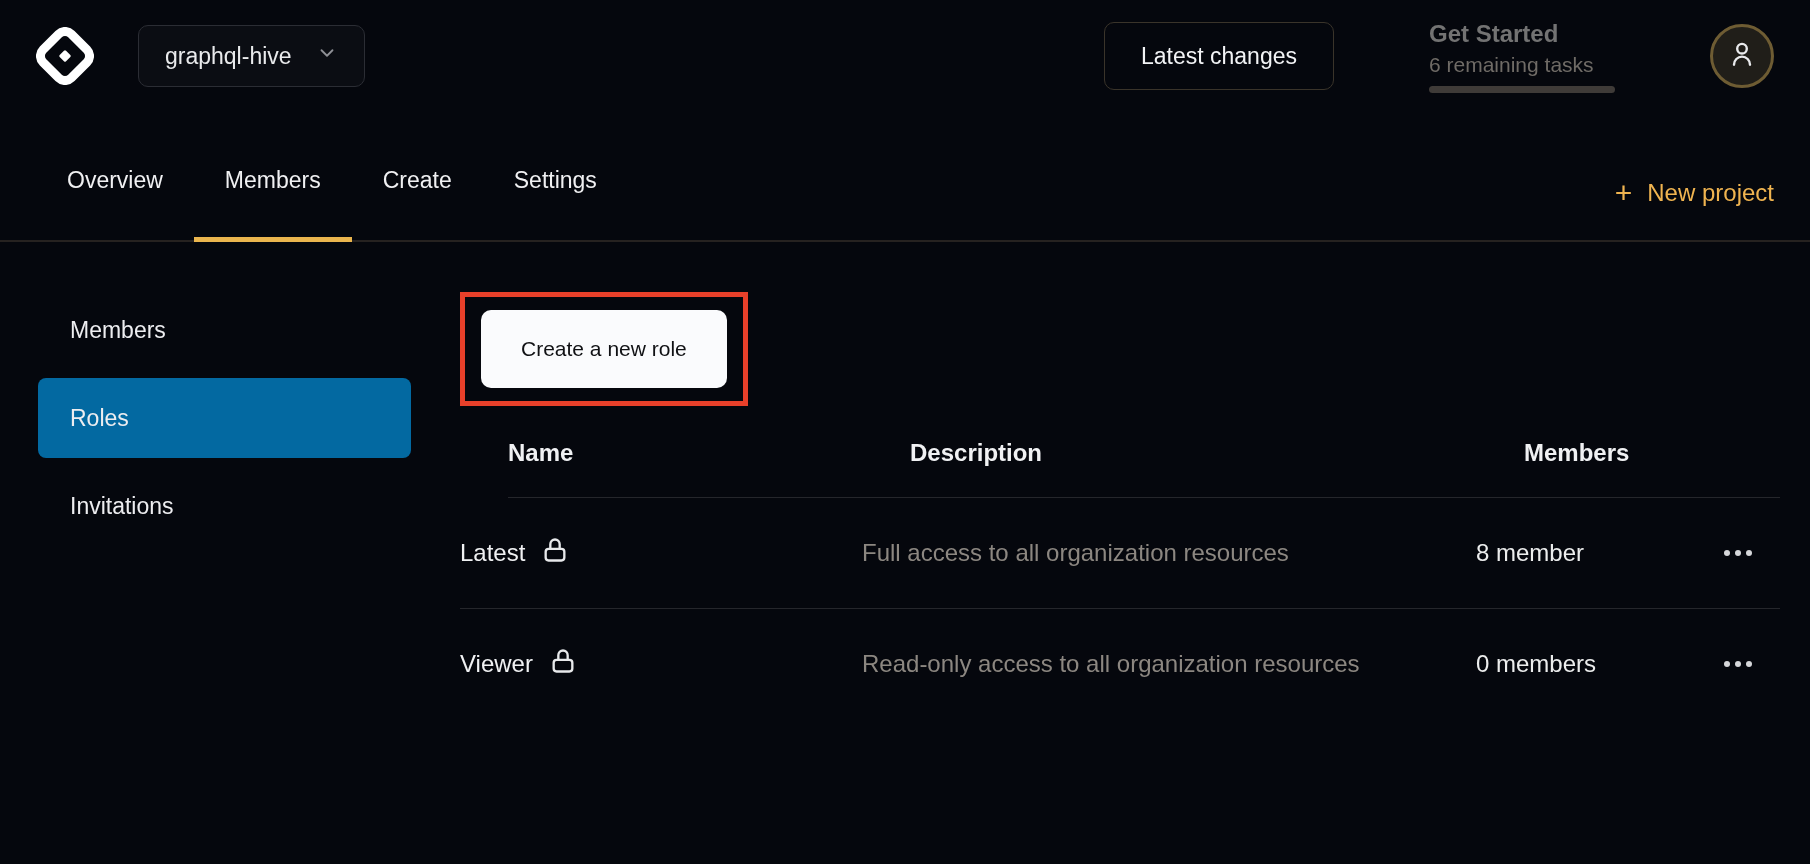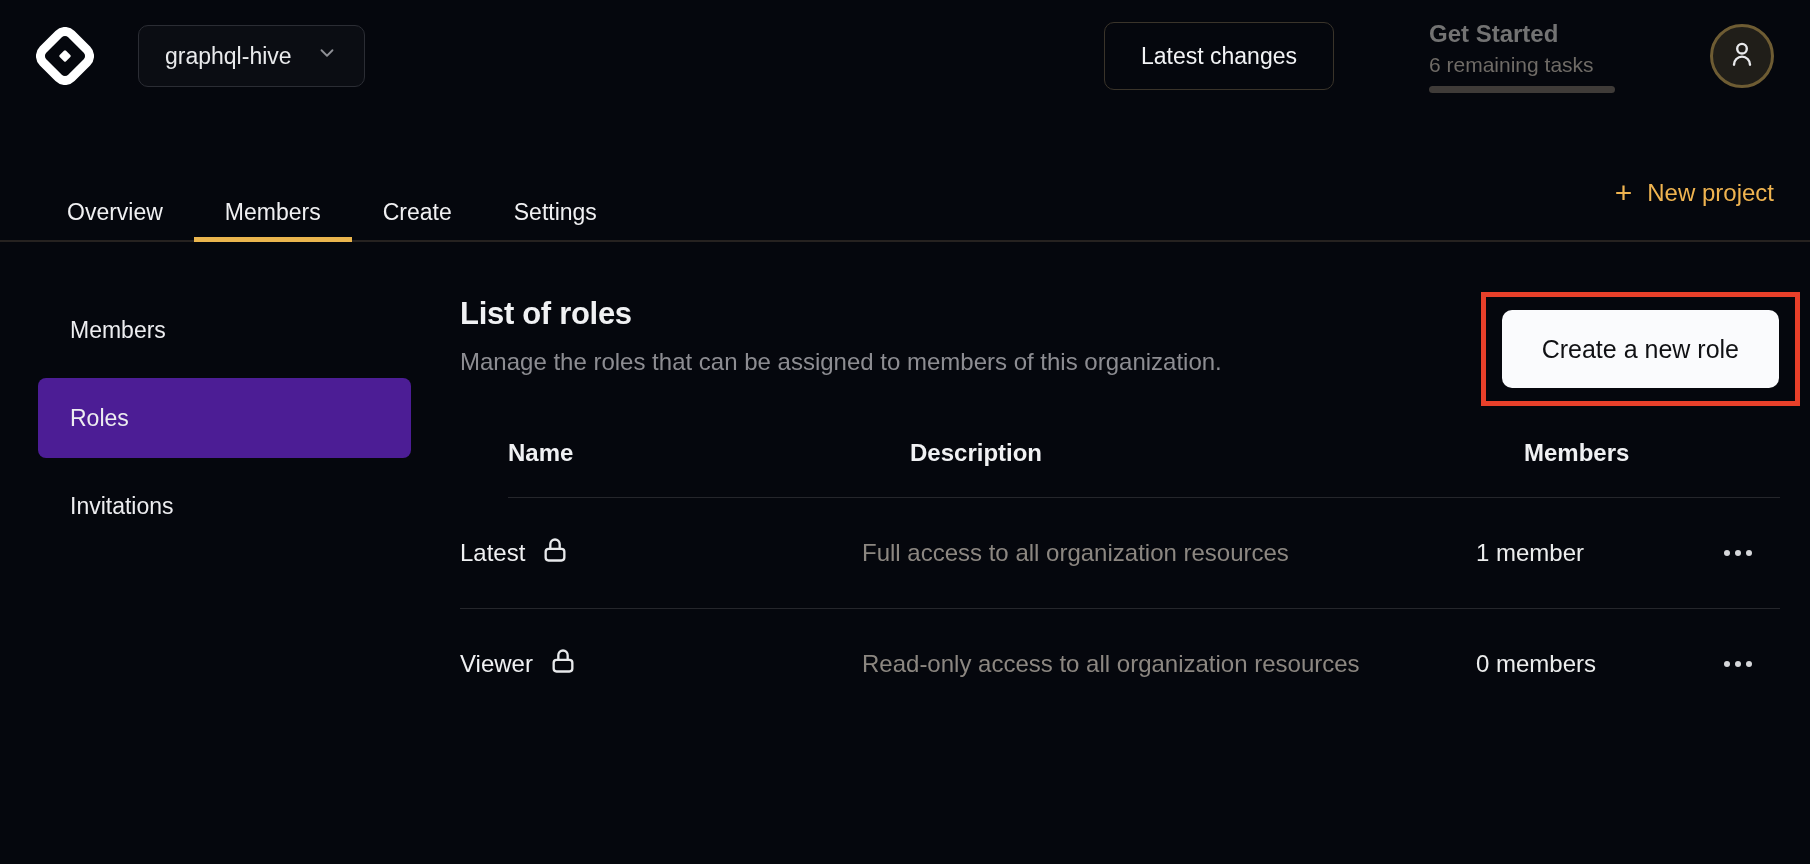--- a/index.html
+++ b/index.html
@@ -34,48 +34,48 @@
     width:64px; height:64px; border-radius:50%;
     background:#201e19; border:3px solid #6e5c33;
     display:flex; align-items:center; justify-content:center; cursor:pointer;
   }
   
   .tabbar {
     display:flex; align-items:flex-end; height:130px; padding:0 36px;
     border-bottom:2px solid #262220;
   }
   .tab {
-    position:relative; padding:0 31px 14px;
+    position:relative; padding:0 31px 46px;
     font-size:23px; color:#f0f0f2; cursor:pointer; white-space:nowrap;
   }
   .tab.active::after {
     content:""; position:absolute; left:0; right:0; bottom:-2px; height:5px;
     background:#eab54e;
   }
   .new-project {
     margin-left:auto; display:flex; align-items:center; gap:15px;
     padding-bottom:33px; color:#f0b450; font-size:24px; cursor:pointer; white-space:nowrap;
   }
   .plus-glyph { font-size:30px; font-weight:400; line-height:24px; }
   
   .page-body { display:flex; padding:0 30px 0 38px; }
   .sidebar { width:373px; flex:0 0 auto; padding-top:48px; }
   .side-item {
     height:80px; display:flex; align-items:center; padding:0 32px;
     font-size:23px; color:#ededf0; border-radius:8px; margin-bottom:8px; cursor:pointer;
   }
-  .side-item.active { background:#4c1d95; }
+  .side-item.active { background:#0369a1; }
   .main { flex:1; margin-left:49px; }
   .main-header { display:flex; justify-content:space-between; align-items:flex-start; margin-top:50px; }
   .page-title { margin-top:4px; font-size:31px; font-weight:700; letter-spacing:-0.3px; color:#f0f1f3; }
   .page-subtitle { margin-top:16px; font-size:24px; color:#8d8d92; }
   .annotation-box { border:5px solid #e8402a; padding:13px 16px; margin-right:-20px; }
   .create-btn {
     height:78px; padding:8px 40px; border:none; border-radius:10px;
-    background:#fafbfd; color:#101114; font-size:25px; font-weight:500;
+    background:#fafbfd; color:#101114; font-size:21px; font-weight:500;
     font-family:inherit; cursor:pointer; white-space:nowrap;
   }
   
   .roles-table { margin-top:2px; }
   .thead, .trow { display:grid; grid-template-columns:402px 614px 214px 1fr; align-items:center; }
   .thead { height:90px; border-bottom:1px solid #25262b; font-size:24px; font-weight:700; color:#f0f1f3;margin-left:48px; }
   .trow { padding:34px 0; font-size:24px; }
   .trow.bordered { border-bottom:1px solid #25262b; }
   .name-cell { display:flex; align-items:center; gap:16px; color:#f0f1f3; cursor:default; }
   .desc-cell { color:#8c8781; line-height:42px; padding-right:74px; }
@@ -139,24 +139,20 @@
 
   <div class="sidebar">
     <div class="side-item">Members</div>
     <div class="side-item active">Roles</div>
     <div class="side-item">Invitations</div>
   </div>
 
   <div class="main">
 
     <div class="main-header">
-      <div>
-        <div class="page-title">List of roles</div>
-        <div class="page-subtitle">Manage the roles that can be assigned to members of this organization.</div>
-      </div>
       <div class="annotation-box">
         <button class="create-btn">Create a new role</button>
       </div>
     </div>
 
     <div class="roles-table">
       <div class="thead">
         <div>Name</div>
         <div>Description</div>
         <div>Members</div>
@@ -167,21 +163,21 @@
         <div class="name-cell">
           <span>Latest</span>
           <span>
             <svg width="28" height="30" viewBox="0 0 24 24" fill="none" stroke="#e8e9eb" stroke-width="2" stroke-linecap="round">
               <rect x="4" y="11" width="16" height="10" rx="2.5"></rect>
               <path d="M8 11 V7 a4 4 0 0 1 8 0 v4"></path>
             </svg>
           </span>
         </div>
         <div class="desc-cell">Full access to all organization resources</div>
-        <div class="members-cell">1 member</div>
+        <div class="members-cell">8 member</div>
         <div class="menu-cell">
           <span class="dot"></span>
           <span class="dot"></span>
           <span class="dot"></span>
         </div>
       </div>
 
       <div class="trow">
         <div class="name-cell">
           <span>Viewer</span>

